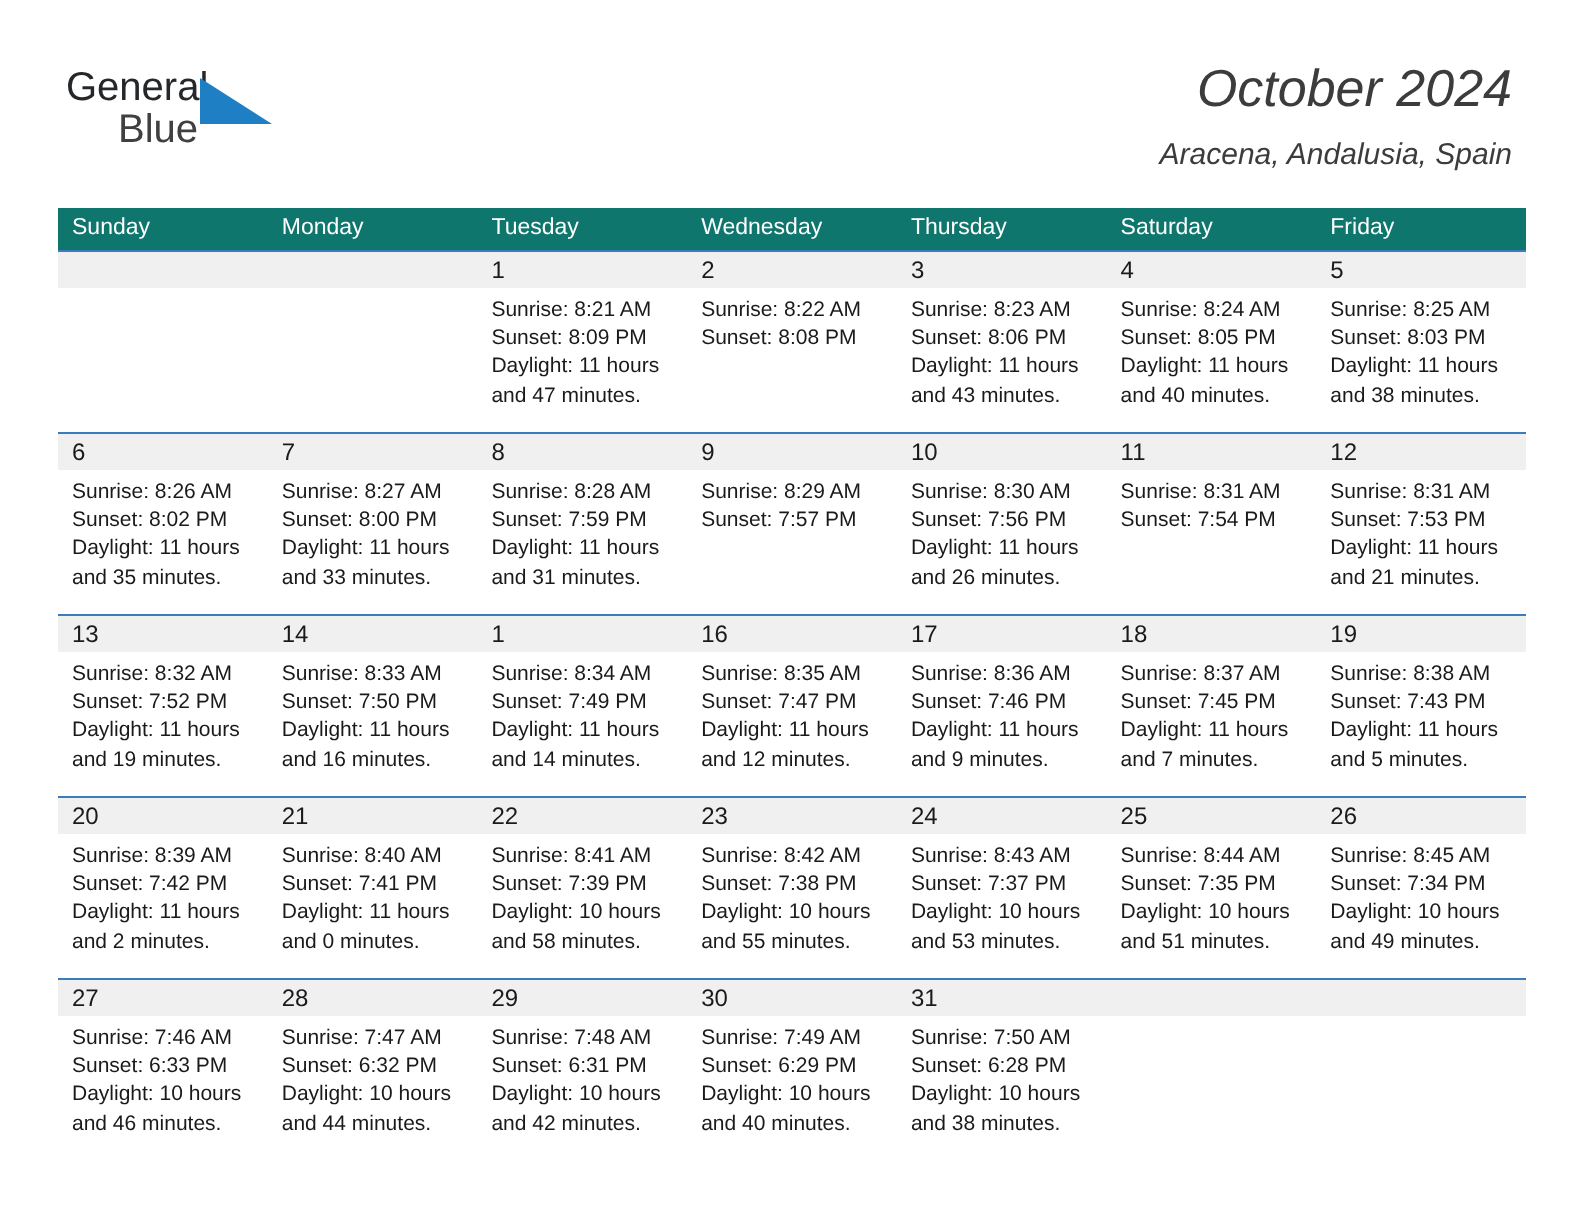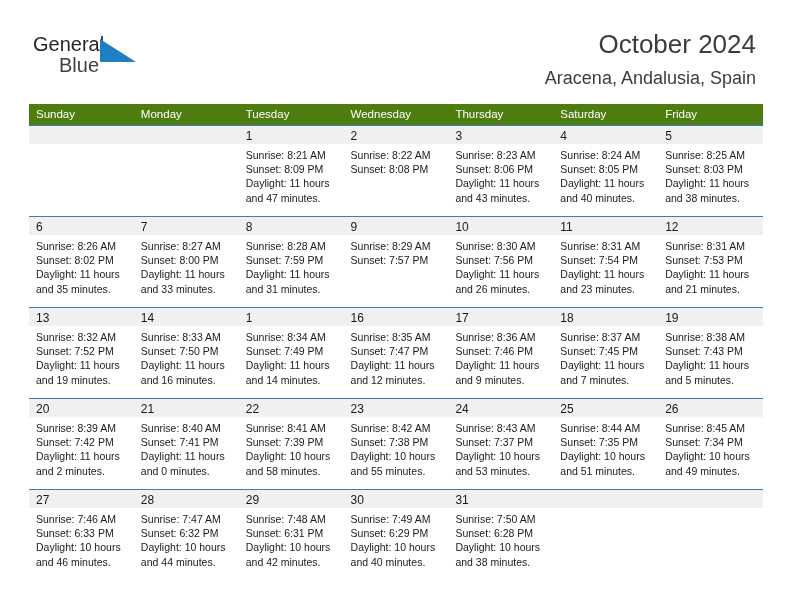--- a/index.html
+++ b/index.html
@@ -59,47 +59,48 @@
     top: 7px;
     width: 36px;
     height: 23px;
   }
 
   .title-block {
     position: absolute;
     right: 36px;
     top: 28px;
     text-align: right;
+    font-style: italic;
   }
   .month-title {
     font-size: 26px;
     color: #3c3c3c;
     line-height: 32px;
     font-weight: normal;
     margin: 0;
     white-space: nowrap;
   }
   .location {
-    font-size: 18px;
+    font-size: 15px;
     color: #3c3c3c;
     line-height: 20px;
     margin: 8px 0 0 0;
     white-space: nowrap;
   }
 
   
   .calendar {
     position: absolute;
     left: 29px;
     top: 104px;
     width: 734px;
   }
   .weekday-row {
     display: flex;
-    background: #4d7c0f;
+    background: #0f766e;
     height: 21px;
   }
   .weekday {
     flex: 1 1 0;
     color: #ffffff;
     font-size: 11.5px;
     line-height: 21px;
     padding-left: 7px;
     box-sizing: border-box;
     white-space: nowrap;
@@ -276,21 +277,20 @@
           <div>Sunrise: 8:30 AM</div>
           <div>Sunset: 7:56 PM</div>
           <div class="daylight">Daylight: 11 hours and 26 minutes.</div>
         </div>
       </div>
       <div class="day-cell">
         <div class="day-num-band"><span class="day-num">11</span></div>
         <div class="day-info">
           <div>Sunrise: 8:31 AM</div>
           <div>Sunset: 7:54 PM</div>
-          <div class="daylight">Daylight: 11 hours and 23 minutes.</div>
         </div>
       </div>
       <div class="day-cell">
         <div class="day-num-band"><span class="day-num">12</span></div>
         <div class="day-info">
           <div>Sunrise: 8:31 AM</div>
           <div>Sunset: 7:53 PM</div>
           <div class="daylight">Daylight: 11 hours and 21 minutes.</div>
         </div>
       </div>

